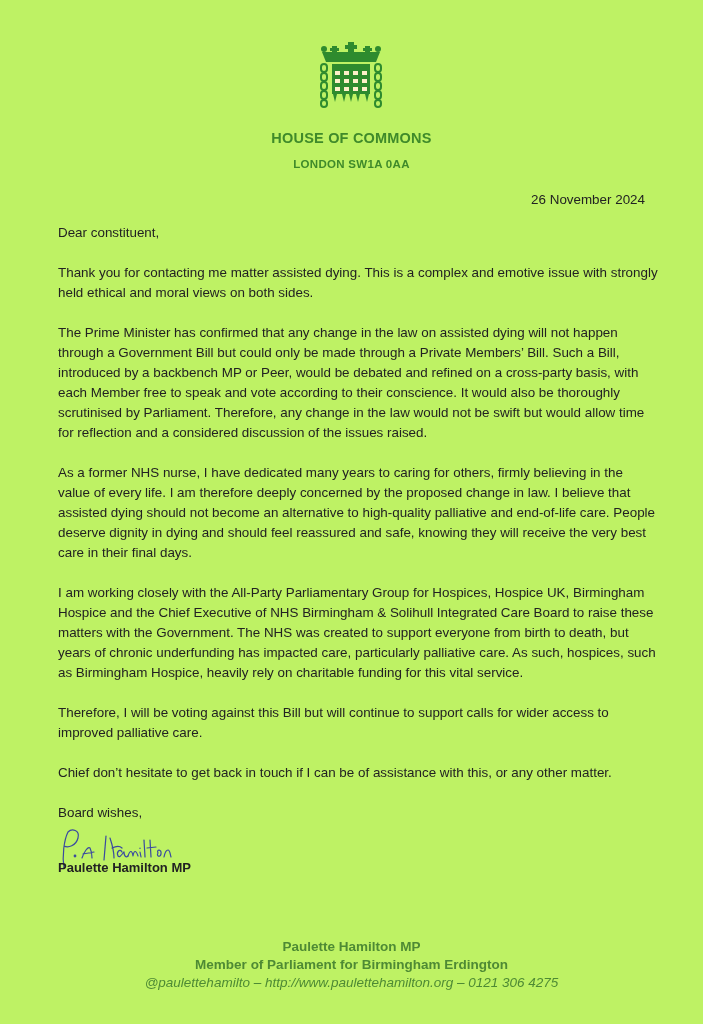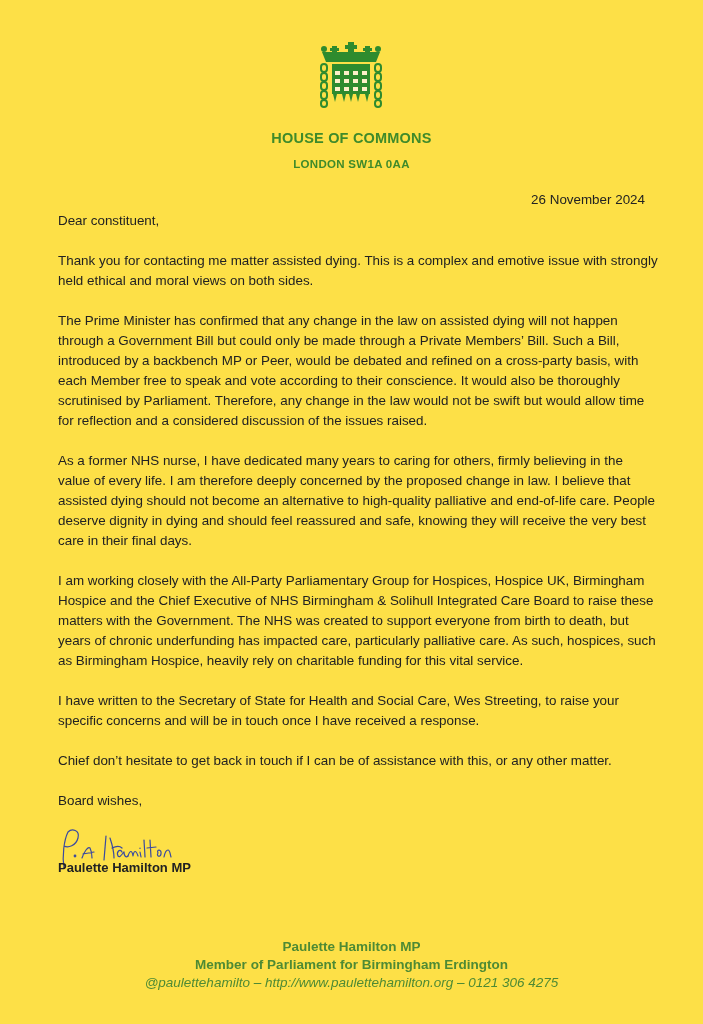--- a/index.html
+++ b/index.html
@@ -3,28 +3,28 @@
   <meta charset="utf-8">
   <style>
     html, body { margin:0; padding:0; }
     body {
       width:703px; height:1024px; overflow:hidden;
       background:#fdf0c8;
       font-family: "Liberation Sans", sans-serif;
       color:#222;
       position:relative;
     }
-    .page { position:absolute; left:0; top:0; width:703px; height:1024px; background:#fde047; }
+    .page { position:absolute; left:0; top:0; width:703px; height:1024px; background:#bef264; }
     .crest { position:absolute; left:318px; top:40px; width:66px; height:68px; }
     .house { position:absolute; left:0; width:703px; top:130px; text-align:center; color:#3f8a2a; font-weight:bold; font-size:14.5px; letter-spacing:0.2px; }
     .address { position:absolute; left:0; width:703px; top:158px; text-align:center; color:#3f8a2a; font-weight:bold; font-size:11.5px; letter-spacing:0.3px; }
     .date { position:absolute; right:58px; top:192px; font-size:13.4px; color:#222; }
     .body { position:absolute; left:58px; top:211px; width:600px; font-size:13.4px; line-height:20px; color:#222; }
     .body p { margin:0 0 20px 0; }
-    .body p.salutation { margin:0 0 20px 0; }
+    .body p.salutation { margin:12px 0 20px 0; }
     .signature { position:absolute; left:58px; top:826px; width:150px; height:50px; }
     .signame { position:absolute; left:58px; top:860px; font-weight:bold; font-size:13px; color:#222; }
     .footer { position:absolute; left:0; width:703px; top:938px; text-align:center; color:#4e8a34; }
     .footer .fname { font-weight:bold; font-size:13.5px; line-height:18px; }
     .footer .frole { font-size:13.5px; line-height:18px;font-weight:bold; }
     .footer .fcontact { font-size:13.5px; line-height:18px;font-style:italic; }
   </style>
 </head>
 <body>
 
@@ -88,21 +88,21 @@
   <div class="address">LONDON SW1A 0AA</div>
 
   <div class="date">26 November 2024</div>
 
   <div class="body">
     <p class="salutation">Dear constituent,</p>
     <p>Thank you for contacting me matter assisted dying. This is a complex and emotive issue with strongly held ethical and moral views on both sides.</p>
     <p>The Prime Minister has confirmed that any change in the law on assisted dying will not happen through a Government Bill but could only be made through a Private Members’ Bill. Such a Bill, introduced by a backbench MP or Peer, would be debated and refined on a cross-party basis, with each Member free to speak and vote according to their conscience. It would also be thoroughly scrutinised by Parliament. Therefore, any change in the law would not be swift but would allow time for reflection and a considered discussion of the issues raised.</p>
     <p>As a former NHS nurse, I have dedicated many years to caring for others, firmly believing in the value of every life. I am therefore deeply concerned by the proposed change in law. I believe that assisted dying should not become an alternative to high-quality palliative and end-of-life care. People deserve dignity in dying and should feel reassured and safe, knowing they will receive the very best care in their final days.</p>
     <p>I am working closely with the All-Party Parliamentary Group for Hospices, Hospice UK, Birmingham Hospice and the Chief Executive of NHS Birmingham &amp; Solihull Integrated Care Board to raise these matters with the Government. The NHS was created to support everyone from birth to death, but years of chronic underfunding has impacted care, particularly palliative care. As such, hospices, such as Birmingham Hospice, heavily rely on charitable funding for this vital service.</p>
-    <p>I have written to the Secretary of State for Health and Social Care, Wes Streeting, to raise your specific concerns and will be in touch once I have received a response.</p>
+    <p>Therefore, I will be voting against this Bill but will continue to support calls for wider access to improved palliative care.</p>
     <p>Chief don’t hesitate to get back in touch if I can be of assistance with this, or any other matter.</p>
     <p>Board wishes,</p>
   </div>
 
   <svg class="signature" viewBox="0 0 150 50">
     <g fill="none" stroke="#3a4aa0" stroke-width="1.2" stroke-linecap="round" stroke-linejoin="round">
       <path d="M6 42 C4 30 6 14 10 6 C14 2 22 4 20 12 C18 20 10 22 6 20"></path>
       <circle cx="17" cy="30" r="0.8" fill="#3a4aa0"></circle>
       <path d="M24 32 C26 26 30 20 32 22 C34 26 34 30 34 32 M25 28 L36 26"></path>
       <path d="M48 10 L46 34"></path>

